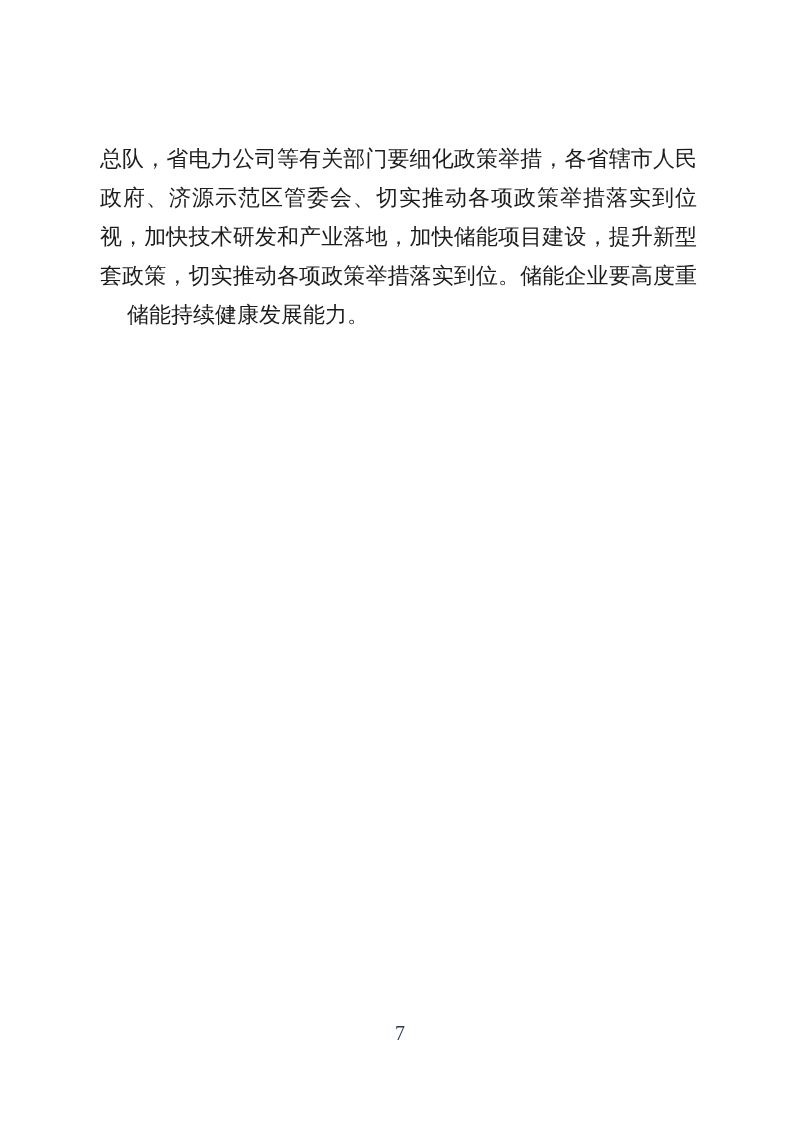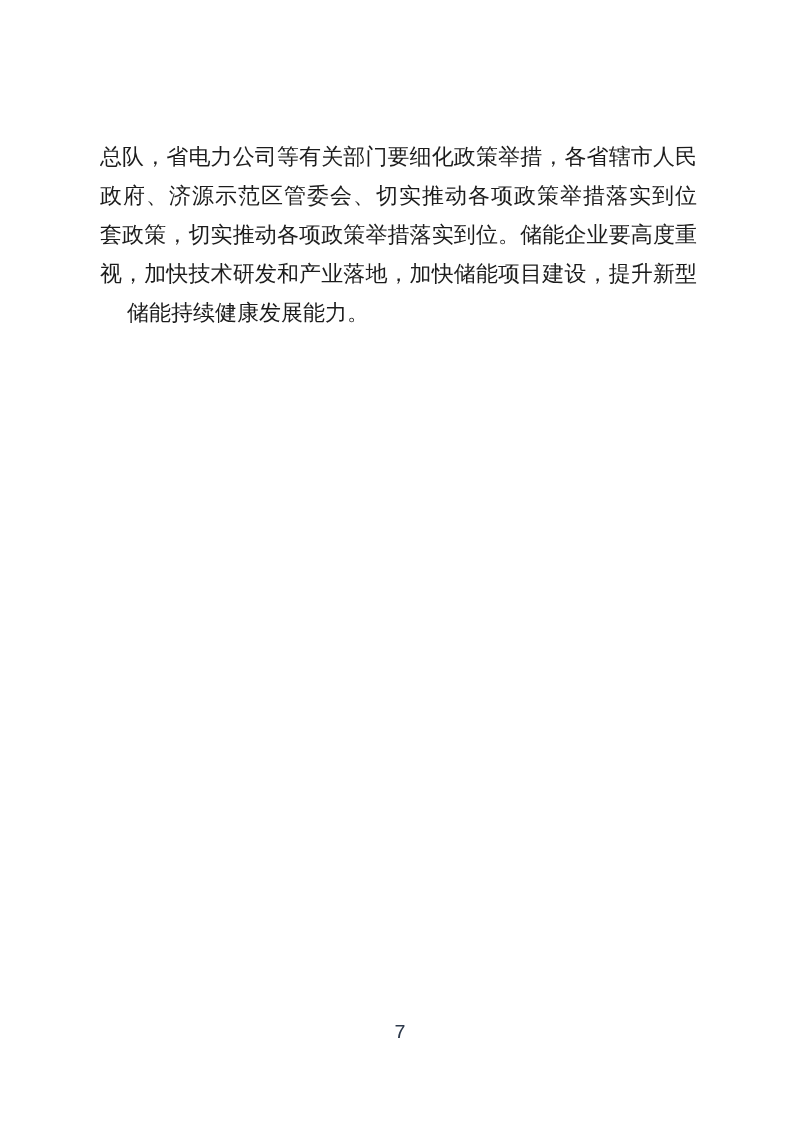--- a/index.html
+++ b/index.html
@@ -6,21 +6,21 @@
     margin: 0;
     padding: 0;
     background: #ffffff;
   }
   .page {
     position: relative;
     width: 800px;
     height: 1131px;
     background: #ffffff;
     overflow: hidden;
-    font-family: Liberation Mono, monospace;
+    font-family: Liberation Serif, serif;
   }
   .body-text {
     position: absolute;
     left: 100px;
     top: 139px;
     width: 597px;
     color: #1c1c1c;
     font-size: 22px;
     font-weight: 400;
   }
@@ -52,20 +52,20 @@
   }
 </style>
 </head>
 <body>
 
 <div class="page">
 
   <div class="body-text">
     <span class="text-line justified">总队，省电力公司等有关部门要细化政策举措，各省辖市人民</span>
     <span class="text-line justified">政府、济源示范区管委会、切实推动各项政策举措落实到位</span>
+    <span class="text-line justified">视，加快技术研发和产业落地，加快储能项目建设，提升新型</span>
     <span class="text-line justified">套政策，切实推动各项政策举措落实到位。储能企业要高度重</span>
-    <span class="text-line justified">视，加快技术研发和产业落地，加快储能项目建设，提升新型</span>
     <span class="text-line last">储能持续健康发展能力。</span>
   </div>
 
   <div class="page-number">7</div>
 
 </div>
 
 </body></html>

